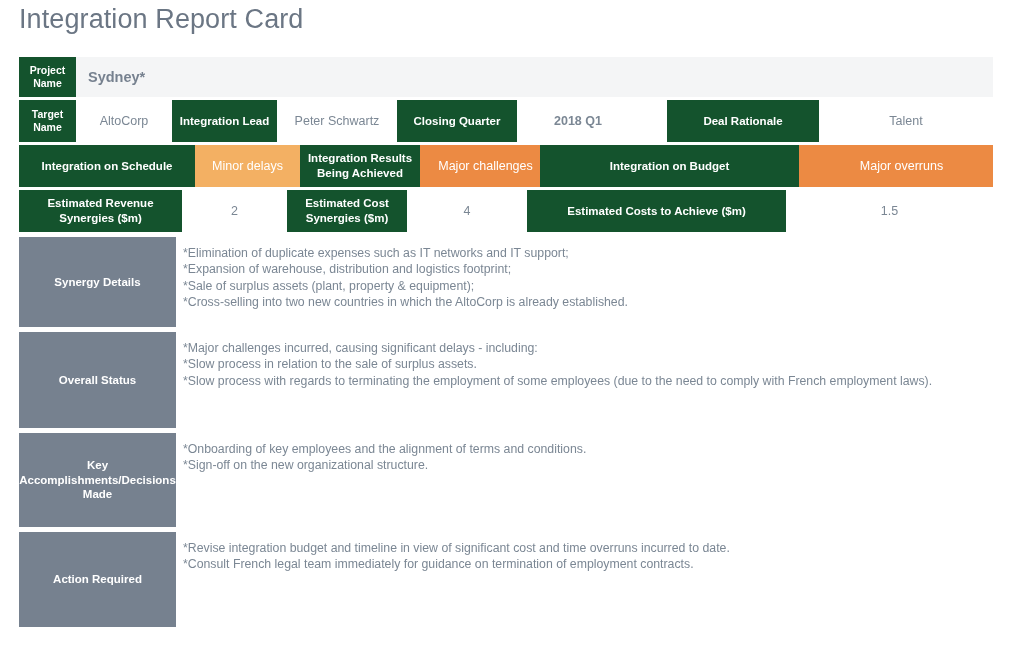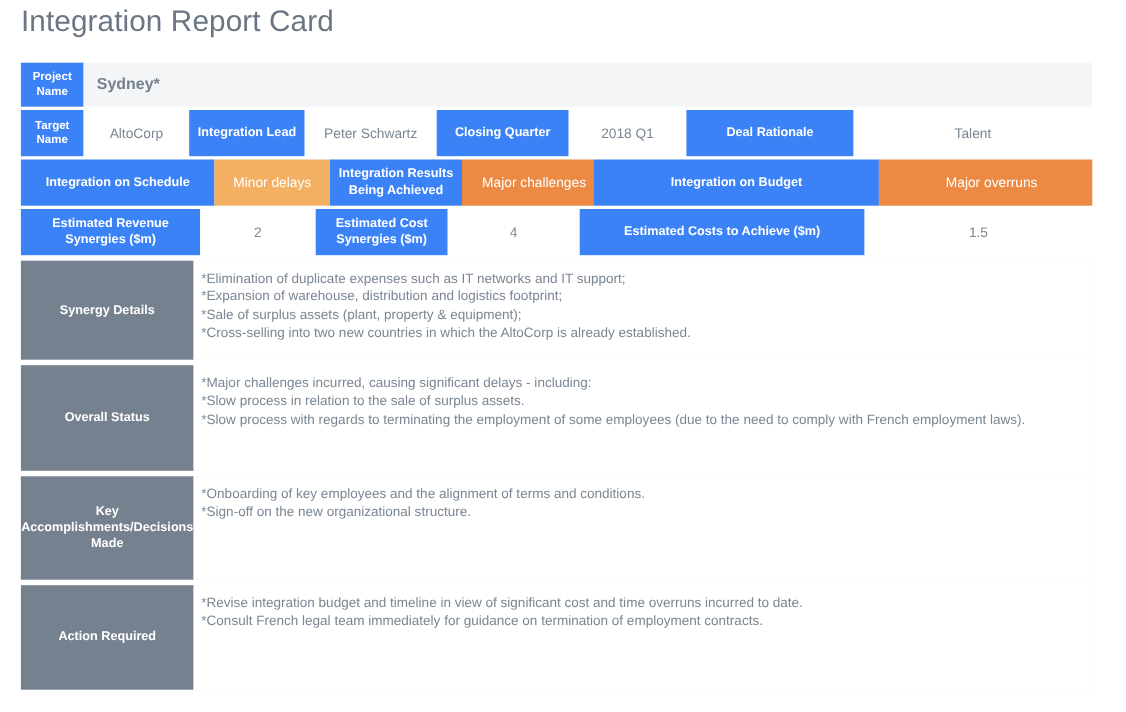--- a/index.html
+++ b/index.html
@@ -41,21 +41,21 @@
     align-items: center;
     justify-content: center;
     text-align: center;
     font-size: 11.5px;
     line-height: 1.28;
     padding: 2px 4px;
   }
 
   
   .lbl {
-    background: #3b82f6;
+    background: #14532d;
     color: #ffffff;
     font-weight: bold;
   }
 
   
   .val {
     background: #ffffff;
     color: #7b8794;
     font-weight: 400;
     font-size: 12.5px;
@@ -80,22 +80,22 @@
     font-weight: bold;
   }
 
   
   .row-target { height: 42px; }
   .row-target .c0 { width: 57px; font-size: 10.5px; }
   .row-target .c1 { width: 96px; }
   .row-target .c2 { width: 105px; }
   .row-target .c3 { width: 120px; }
   .row-target .c4 { width: 120px; }
-  .row-target .c5 { width: 107px; }
-  .row-target .c6 { width: 152px; }
+  .row-target .c5 { width: 122px; font-weight: bold; }
+  .row-target .c6 { width: 152px; margin-left: 28px; }
   .row-target .c7 { flex: 1; }
   .row-target .cell { height: 42px; }
 
   
   .row-status { height: 42px; }
   .row-status .cell { height: 42px; }
   .row-status .s0 { width: 176px; }
   .row-status .s1 { width: 105px; }
   .row-status .s2 { width: 120px; }
   .row-status .s3 { width: 120px; }

